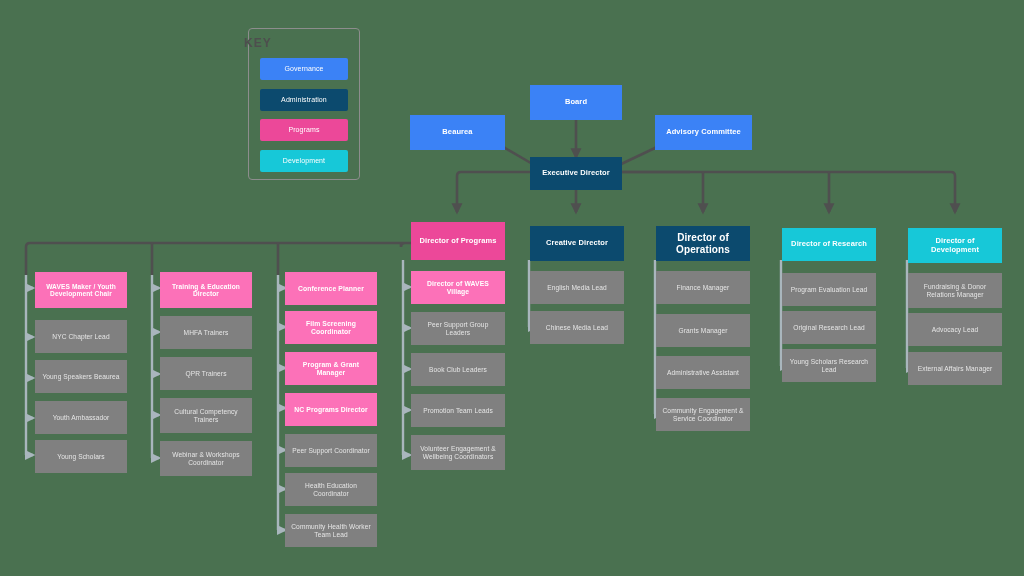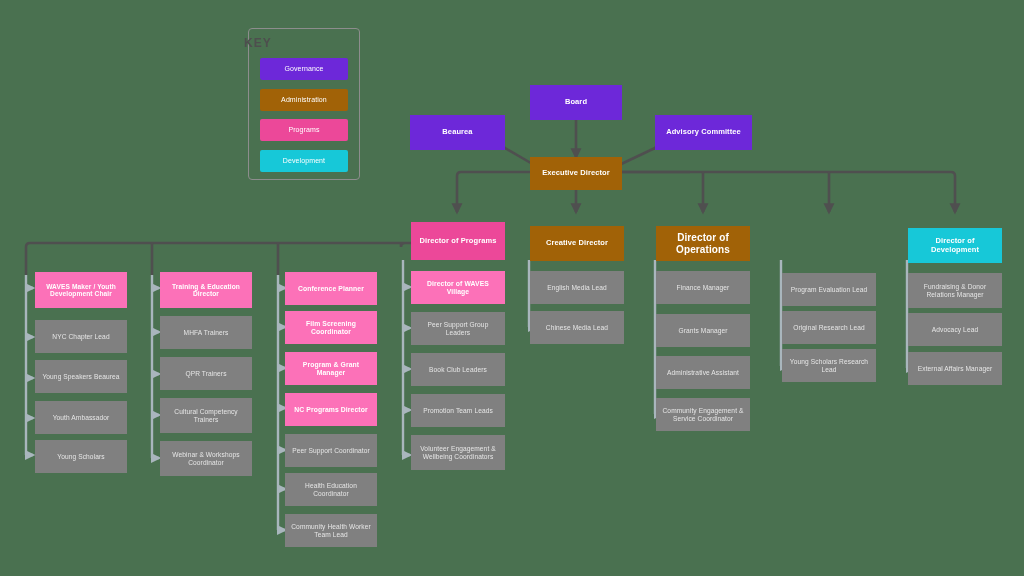--- a/index.html
+++ b/index.html
@@ -27,22 +27,22 @@
     line-height: 1.12;
     color: #ffffff;
     padding: 2px 4px;
     letter-spacing: .1px;
   }
   .node span { display: block; width: 100%; }
   .lvl-strong { font-weight: bold; }
   .lvl-soft { color: #e6e6e6; font-weight: normal; }
 
   
-  .c-gov   { background: #6d28d9; }
-  .c-admin { background: #a16207; }
+  .c-gov   { background: #3b82f6; }
+  .c-admin { background: #0c4a6e; }
   .c-prog  { background: #ec4899; }
   .c-prog2 { background: #fc71b8; }
   .c-dev   { background: #17c8d8; }
   .c-gray  { background: #808080; }
 
   
   #key-panel {
     position: absolute;
     left: 248px; top: 28px;
     width: 112px; height: 152px;
@@ -204,20 +204,23 @@
     </div>
 
   <div class="node c-admin lvl-strong" style="left:530px;top:226px;width:94px;height:35px;font-size:7.5px">
     <span>Creative Director</span>
     </div>
 
   <div class="node c-admin lvl-strong" style="left:656px;top:226px;width:94px;height:35px;font-size:10px">
     <span>Director of Operations</span>
     </div>
 
+  <div class="node c-dev lvl-strong" style="left:782px;top:228px;width:94px;height:33px;font-size:7.5px">
+    <span>Director of Research</span>
+    </div>
 
   <div class="node c-dev lvl-strong" style="left:908px;top:228px;width:94px;height:35px;font-size:7.5px">
     <span>Director of Development</span>
     </div>
 
   <div class="node c-prog2 lvl-strong" style="left:35px;top:272px;width:92px;height:36px;font-size:6.6px">
     <span>WAVES Maker / Youth Development Chair</span>
     </div>
   <div class="node c-gray lvl-soft" style="left:35px;top:320px;width:92px;height:33px;font-size:6.6px">
     <span>NYC Chapter Lead</span>

